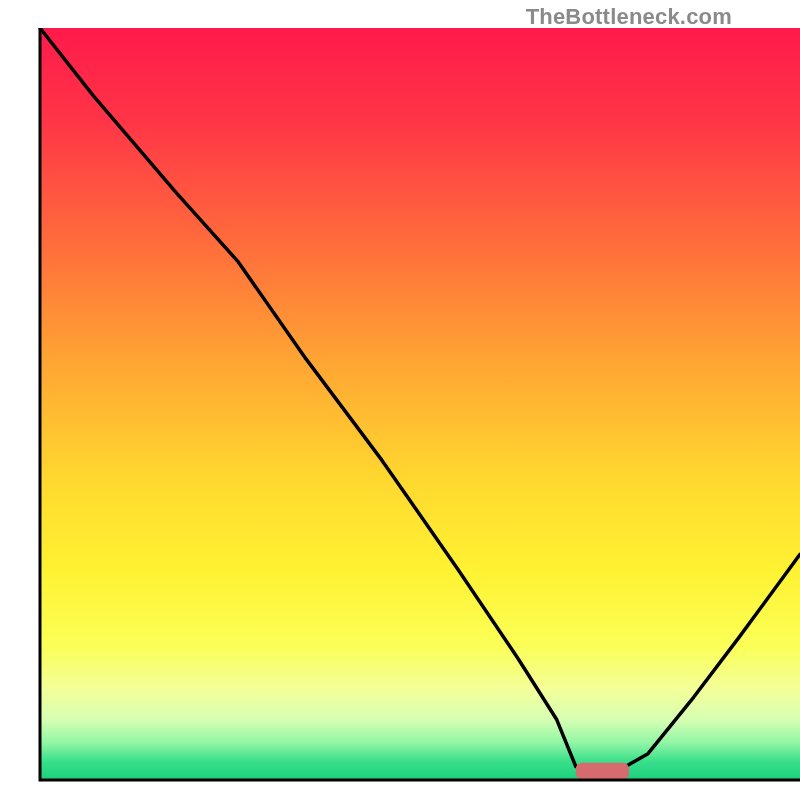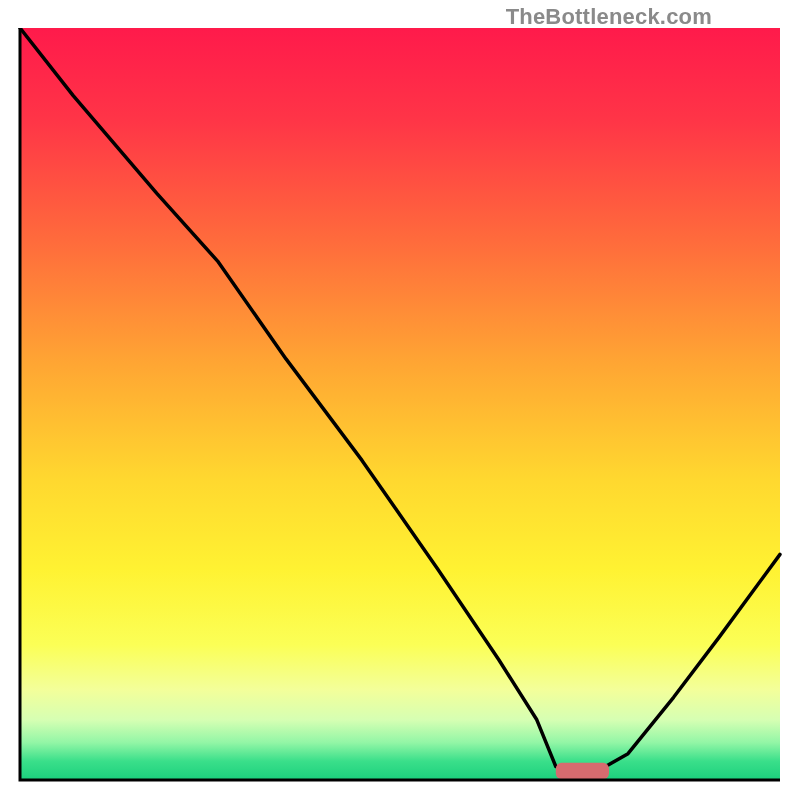--- a/index.html
+++ b/index.html
@@ -8,20 +8,21 @@
     width: 800px;
     height: 800px;
     background: #ffffff;
     font-family: Arial, Helvetica, sans-serif;
     overflow: hidden;
   }
   .frame {
     position: relative;
     width: 724px;
     height: 800px;
+    margin-left: 20px;
   }
   .watermark {
     position: absolute;
     top: 4px;
     right: 12px;
     font-size: 22px;
     font-weight: bold;
     color: #8a8a8a;
     letter-spacing: 0.2px;
     z-index: 20;

